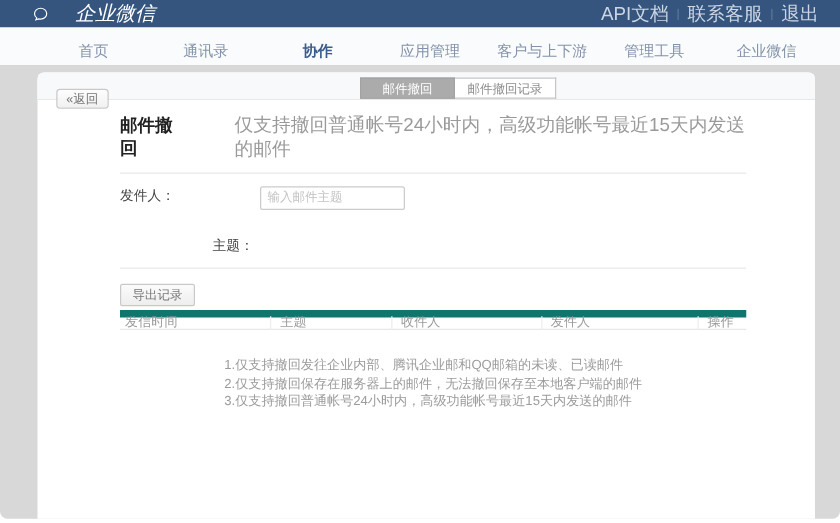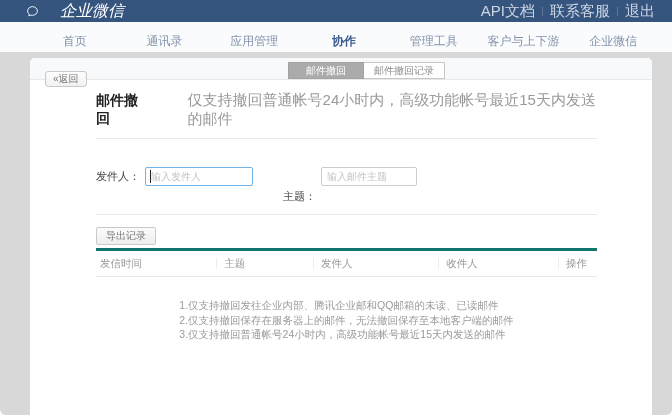--- a/index.html
+++ b/index.html
@@ -60,43 +60,43 @@
 
   .panel-body { padding:0 55px 0 66px; }
   .title-row {
     padding:11px 0 9px; display:flex; align-items:baseline; gap:9px;
     border-bottom:1px solid #e9e9e9;
   }
   .page-title { font-size:14px; color:#222; font-weight:bold; }
   .page-subtitle { font-size:15px; color:#9a9a9a;margin-left:32px; }
 
   .form-row {
-    display:flex; align-items:center; padding:10px 0;
+    display:flex; align-items:flex-start; padding:10px 0;
     border-bottom:1px solid #e9e9e9; font-size:11px; color:#444;
   }
   .input-wrap { position:relative; margin-left:5px; display:inline-block; }
   .input-box {
     width:108px; height:19px; border:1px solid #ccc; border-radius:2px;
     font-size:10px; color:#333; padding:0 5px; background:#fff; outline:none;
     font-family:inherit;
   }
   .input-box::placeholder { color:#c3c3c3; }
   .input-box.focused { border-color:#6fb4ea; }
-  .input-box.subject { width:96px; }
+  .input-box.subject { width:116px; }
   .cursor-bar { position:absolute; left:5px; top:3px; width:1px; height:13px; background:#222; }
   .subject-label { margin-left:30px;margin-top:40px; }
 
   .export-btn {
     margin-top:12px; height:18px; padding:0 9px; font-size:10px; color:#777;
     background:linear-gradient(#fbfbfb,#eeeeee); border:1px solid #c9c9c9;
     border-radius:2px; cursor:pointer; font-family:Liberation Sans, sans-serif;
   }
   .table-header {
-    margin-top:3px; display:flex; align-items:center; height:29px;
-    border-top:3px solid #0f766e; border-bottom:1px solid #e7e7e7;
+    margin-top:3px; display:flex; align-items:center; height:16px;
+    border-top:6px solid #0f766e; border-bottom:1px solid #e7e7e7;
     font-size:10.5px; color:#9a9a9a;gap:48px;
   }
   .th { padding-left:7px; border-left:1px solid #ededed; height:11px; line-height:11px; overflow:hidden; }
   .th:first-child { border-left:none; padding-left:4px; }
   .th-time { width:18.5%; } .th-subject { width:16.5%;margin-left:20px; } .th-recipient { width:25%; }
   .th-sender { width:27%; } .th-action { width:13%; }
 
   .notes { margin:21px auto 0; width:fit-content; font-size:10.5px; color:#9b9b9b; line-height:14.5px; }
 </style>
 </head>
@@ -116,27 +116,27 @@
     <span class="toplink-sep"></span>
     <span class="toplink">联系客服</span>
     <span class="toplink-sep"></span>
     <span class="toplink">退出</span>
   </div>
 </header>
 
 <nav class="mainnav">
   <div class="nav-item">首页</div>
   <div class="nav-item">通讯录</div>
-  <div class="nav-item">应用管理</div>
   <div class="nav-item active">
     <span>协作</span>
     <span class="nav-underline"></span>
   </div>
+  <div class="nav-item">应用管理</div>
+  <div class="nav-item">客户与上下游</div>
   <div class="nav-item">管理工具</div>
-  <div class="nav-item">客户与上下游</div>
   <div class="nav-item">企业微信</div>
 </nav>
 
 <div class="page-area">
   <section class="panel">
     <div class="panel-header">
       <button class="back-btn">«返回</button>
       <div class="tab-group">
         <div class="tab active">邮件撤回</div>
         <div class="tab">邮件撤回记录</div>
@@ -144,37 +144,33 @@
     </div>
 
     <div class="panel-body">
       <div class="title-row">
         <h1 class="page-title">邮件撤回</h1>
         <span class="page-subtitle">仅支持撤回普通帐号24小时内，高级功能帐号最近15天内发送的邮件</span>
       </div>
 
       <div class="form-row">
         <label class="form-label">发件人：</label>
-        <span class="input-wrap">
-          <input class="input-box focused" placeholder="输入发件人" style="">
-          <span class="cursor-bar"></span>
-        </span>
         <label class="form-label subject-label">主题：</label>
         <span class="input-wrap">
           <input class="input-box subject" placeholder="输入邮件主题" style="">
         </span>
       </div>
 
       <button class="export-btn">导出记录</button>
 
       <div class="table-header">
         <div class="th th-time">发信时间</div>
         <div class="th th-subject">主题</div>
+        <div class="th th-recipient">收件人</div>
         <div class="th th-sender">发件人</div>
-        <div class="th th-recipient">收件人</div>
         <div class="th th-action">操作</div>
       </div>
 
       <div class="notes">
         <div class="note-line">1.仅支持撤回发往企业内部、腾讯企业邮和QQ邮箱的未读、已读邮件</div>
         <div class="note-line">2.仅支持撤回保存在服务器上的邮件，无法撤回保存至本地客户端的邮件</div>
         <div class="note-line">3.仅支持撤回普通帐号24小时内，高级功能帐号最近15天内发送的邮件</div>
       </div>
     </div>
   </section>

